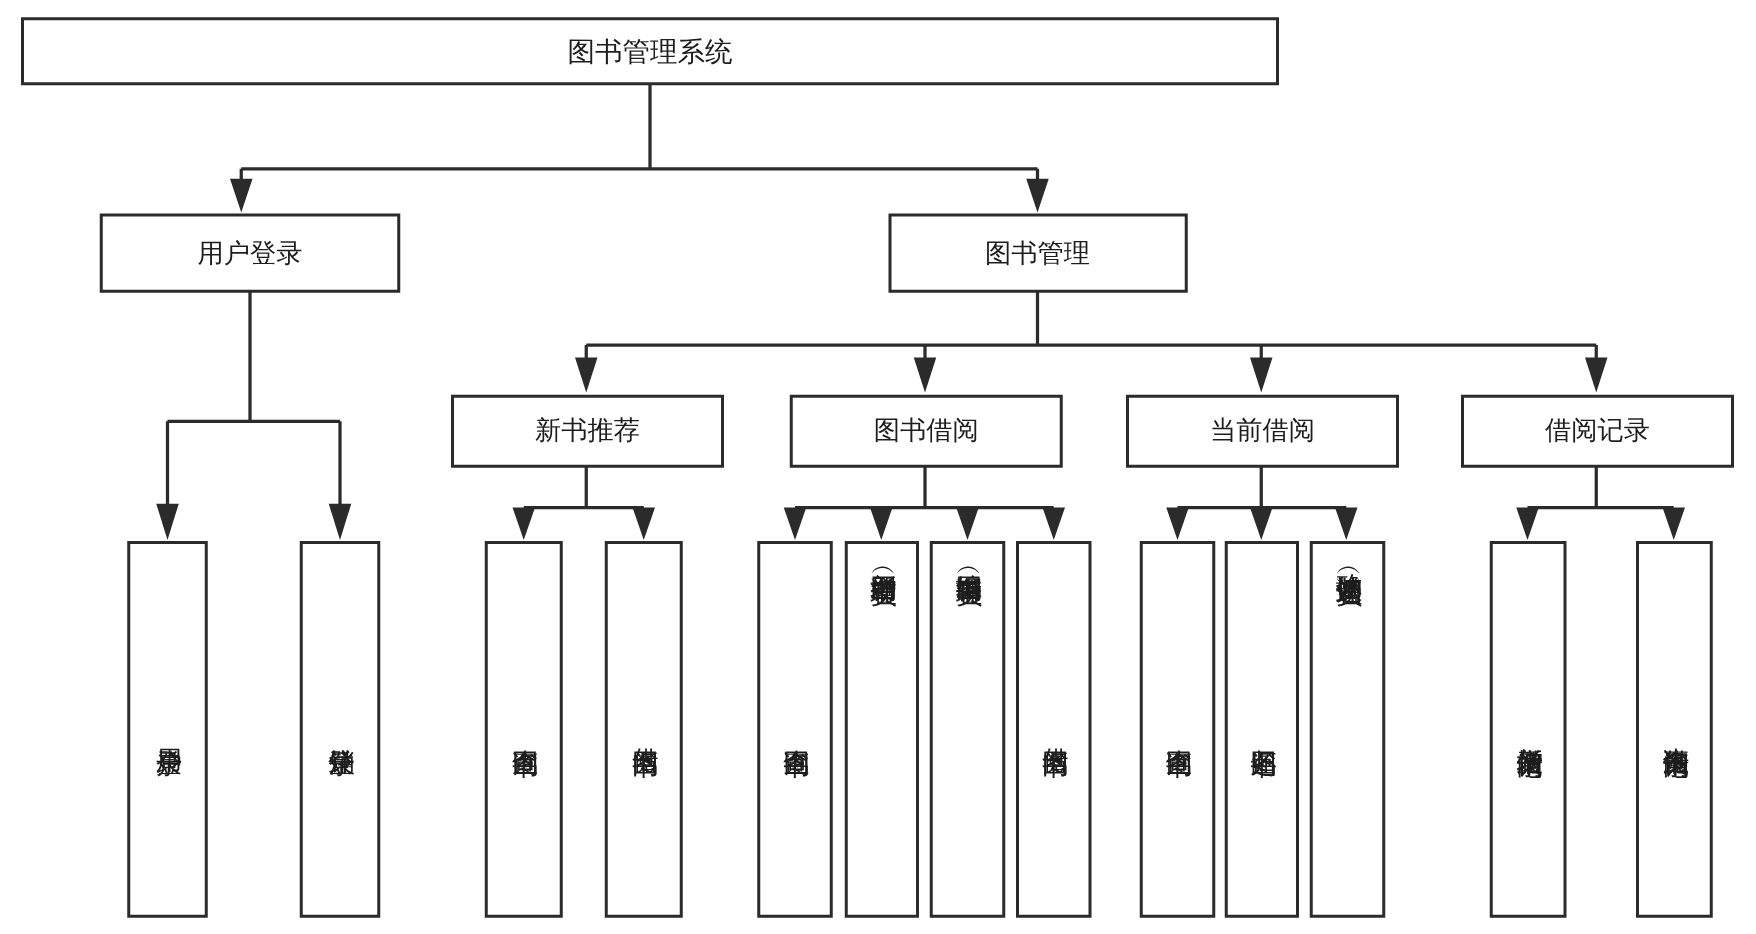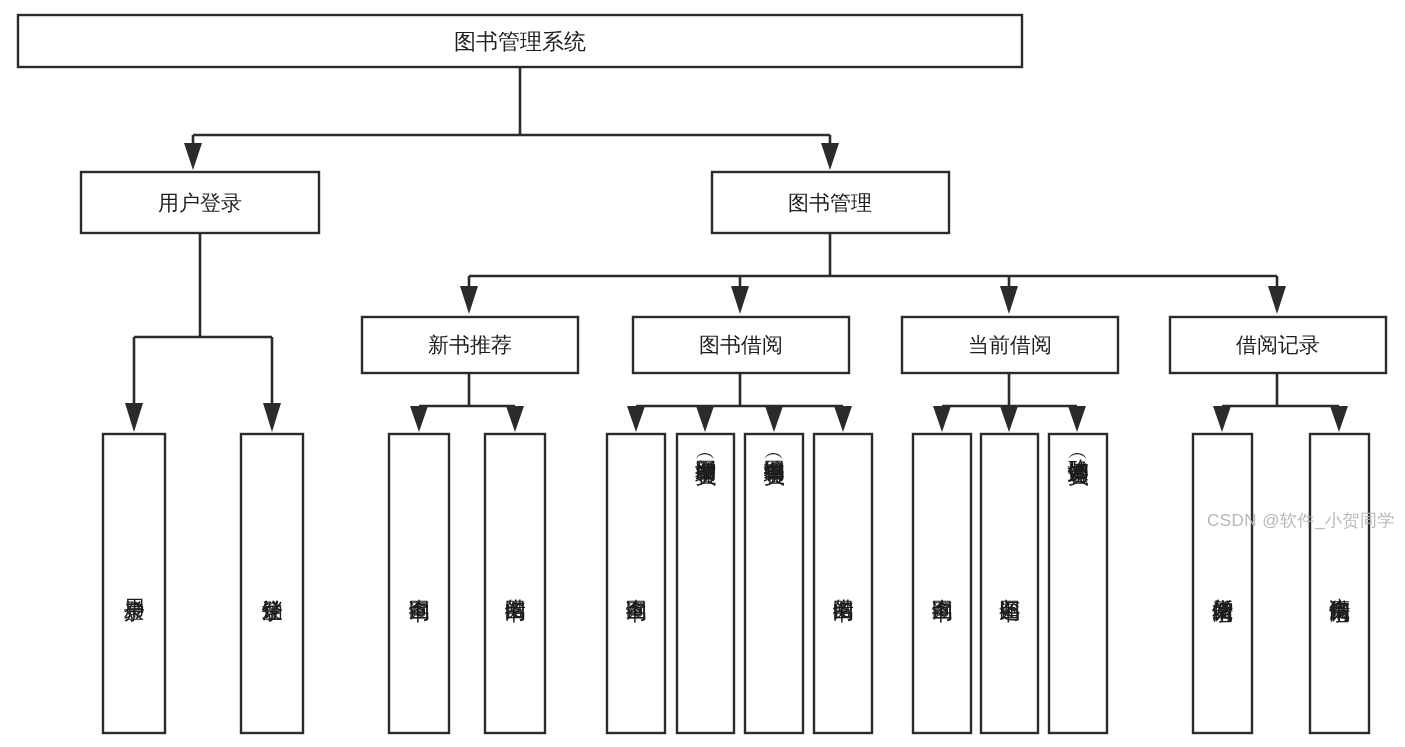--- a/index.html
+++ b/index.html
@@ -196,14 +196,13 @@
   <div class="vlabel" style="left:745px; top:434px; width:58px; height:299px; justify-content:flex-start; padding-top:8px; box-sizing:border-box;">编辑图书（管理员）</div>
   <div class="vlabel" style="left:814px; top:434px; width:58px; height:299px;">借阅图书</div>
 
   <div class="vlabel" style="left:913px; top:434px; width:58px; height:299px;">查询图书</div>
   <div class="vlabel" style="left:981px; top:434px; width:57px; height:299px;">归还图书</div>
   <div class="vlabel" style="left:1049px; top:434px; width:58px; height:299px; justify-content:flex-start; padding-top:8px; box-sizing:border-box;">确认归还（管理员）</div>
 
   <div class="vlabel" style="left:1193px; top:434px; width:59px; height:299px;">新增借阅记录</div>
   <div class="vlabel" style="left:1310px; top:434px; width:59px; height:299px;">查询借阅记录</div>
 
-  <div class="watermark">CSDN @软件_小贺同学</div>
 </div>
 
 </body></html>

